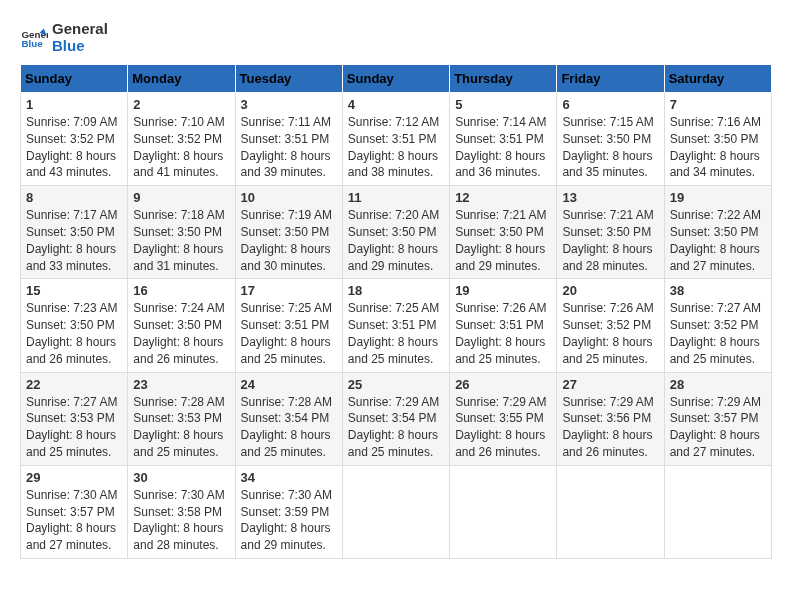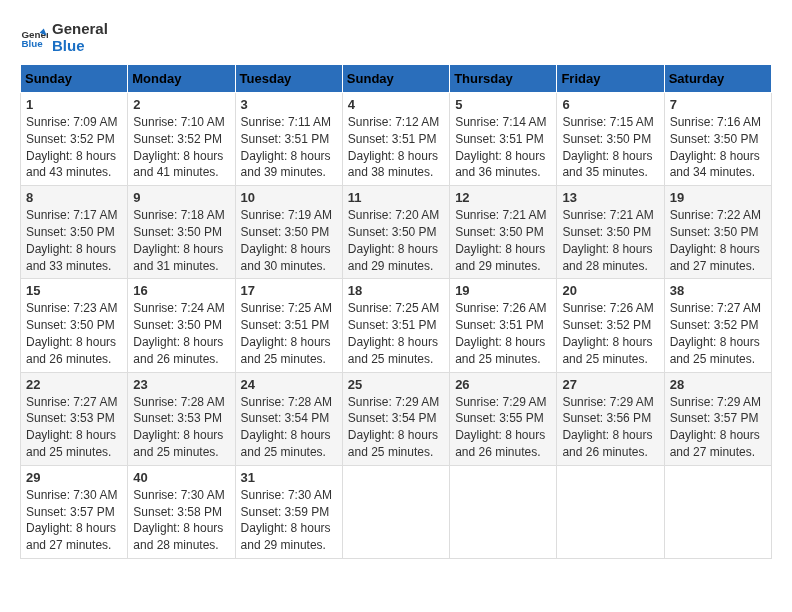--- a/index.html
+++ b/index.html
@@ -224,25 +224,25 @@
           <span class="day-num">28</span>
         <div class="cell-text">Sunrise: 7:29 AM<br>Sunset: 3:57 PM<br>Daylight: 8 hours and 27 minutes.</div>
         </td>
       </tr>
       <tr>
         <td>
           <span class="day-num">29</span>
         <div class="cell-text">Sunrise: 7:30 AM<br>Sunset: 3:57 PM<br>Daylight: 8 hours and 27 minutes.</div>
         </td>
         <td>
-          <span class="day-num">40</span>
+          <span class="day-num">30</span>
         <div class="cell-text">Sunrise: 7:30 AM<br>Sunset: 3:58 PM<br>Daylight: 8 hours and 28 minutes.</div>
         </td>
         <td>
-          <span class="day-num">31</span>
+          <span class="day-num">34</span>
         <div class="cell-text">Sunrise: 7:30 AM<br>Sunset: 3:59 PM<br>Daylight: 8 hours and 29 minutes.</div>
         </td>
         <td class="empty-cell"></td>
         <td class="empty-cell"></td>
         <td class="empty-cell"></td>
         <td class="empty-cell"></td>
       </tr>
     </tbody>
 </table>
 

